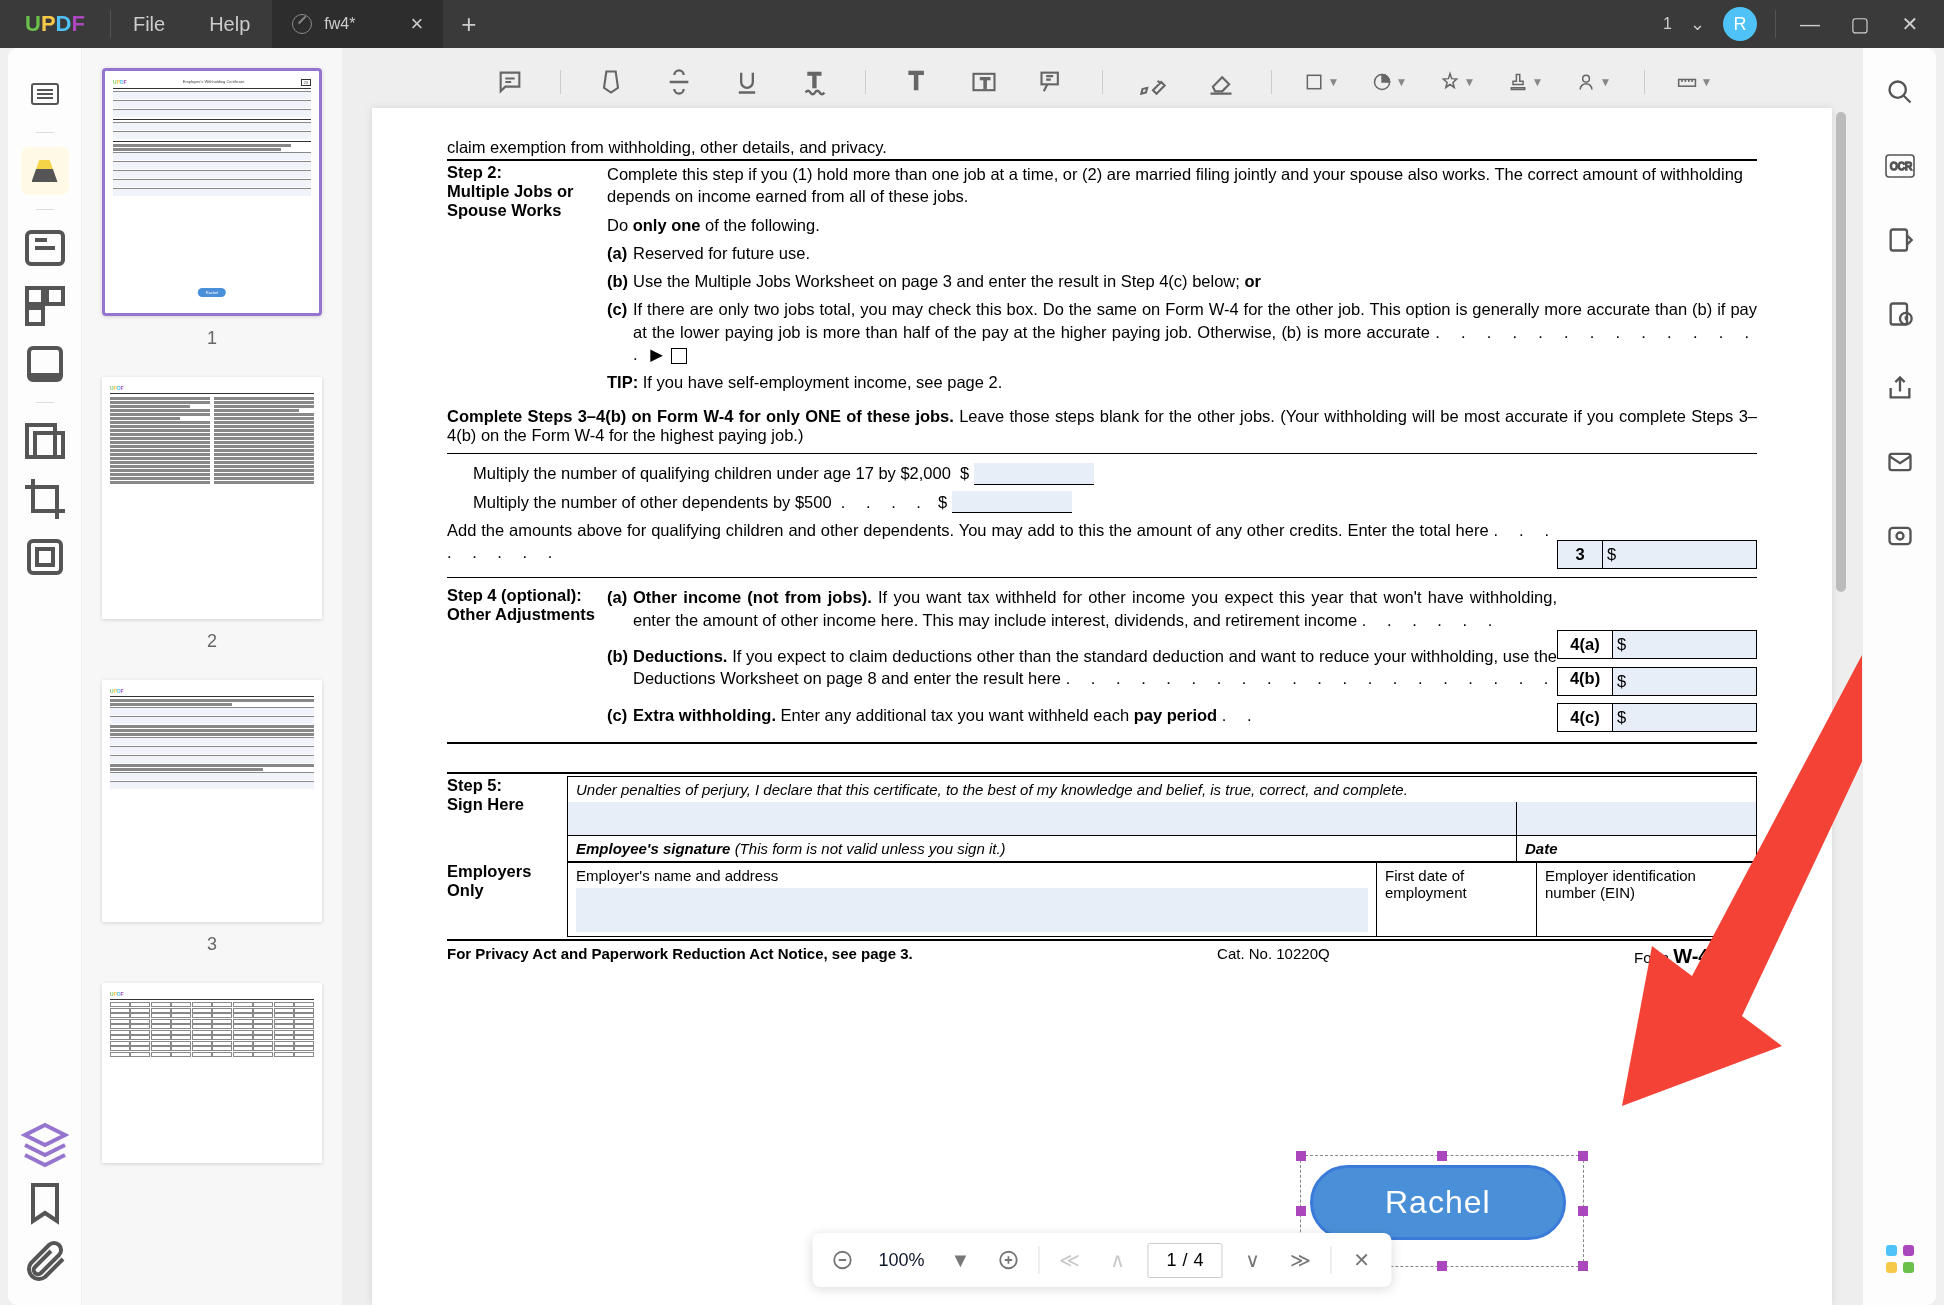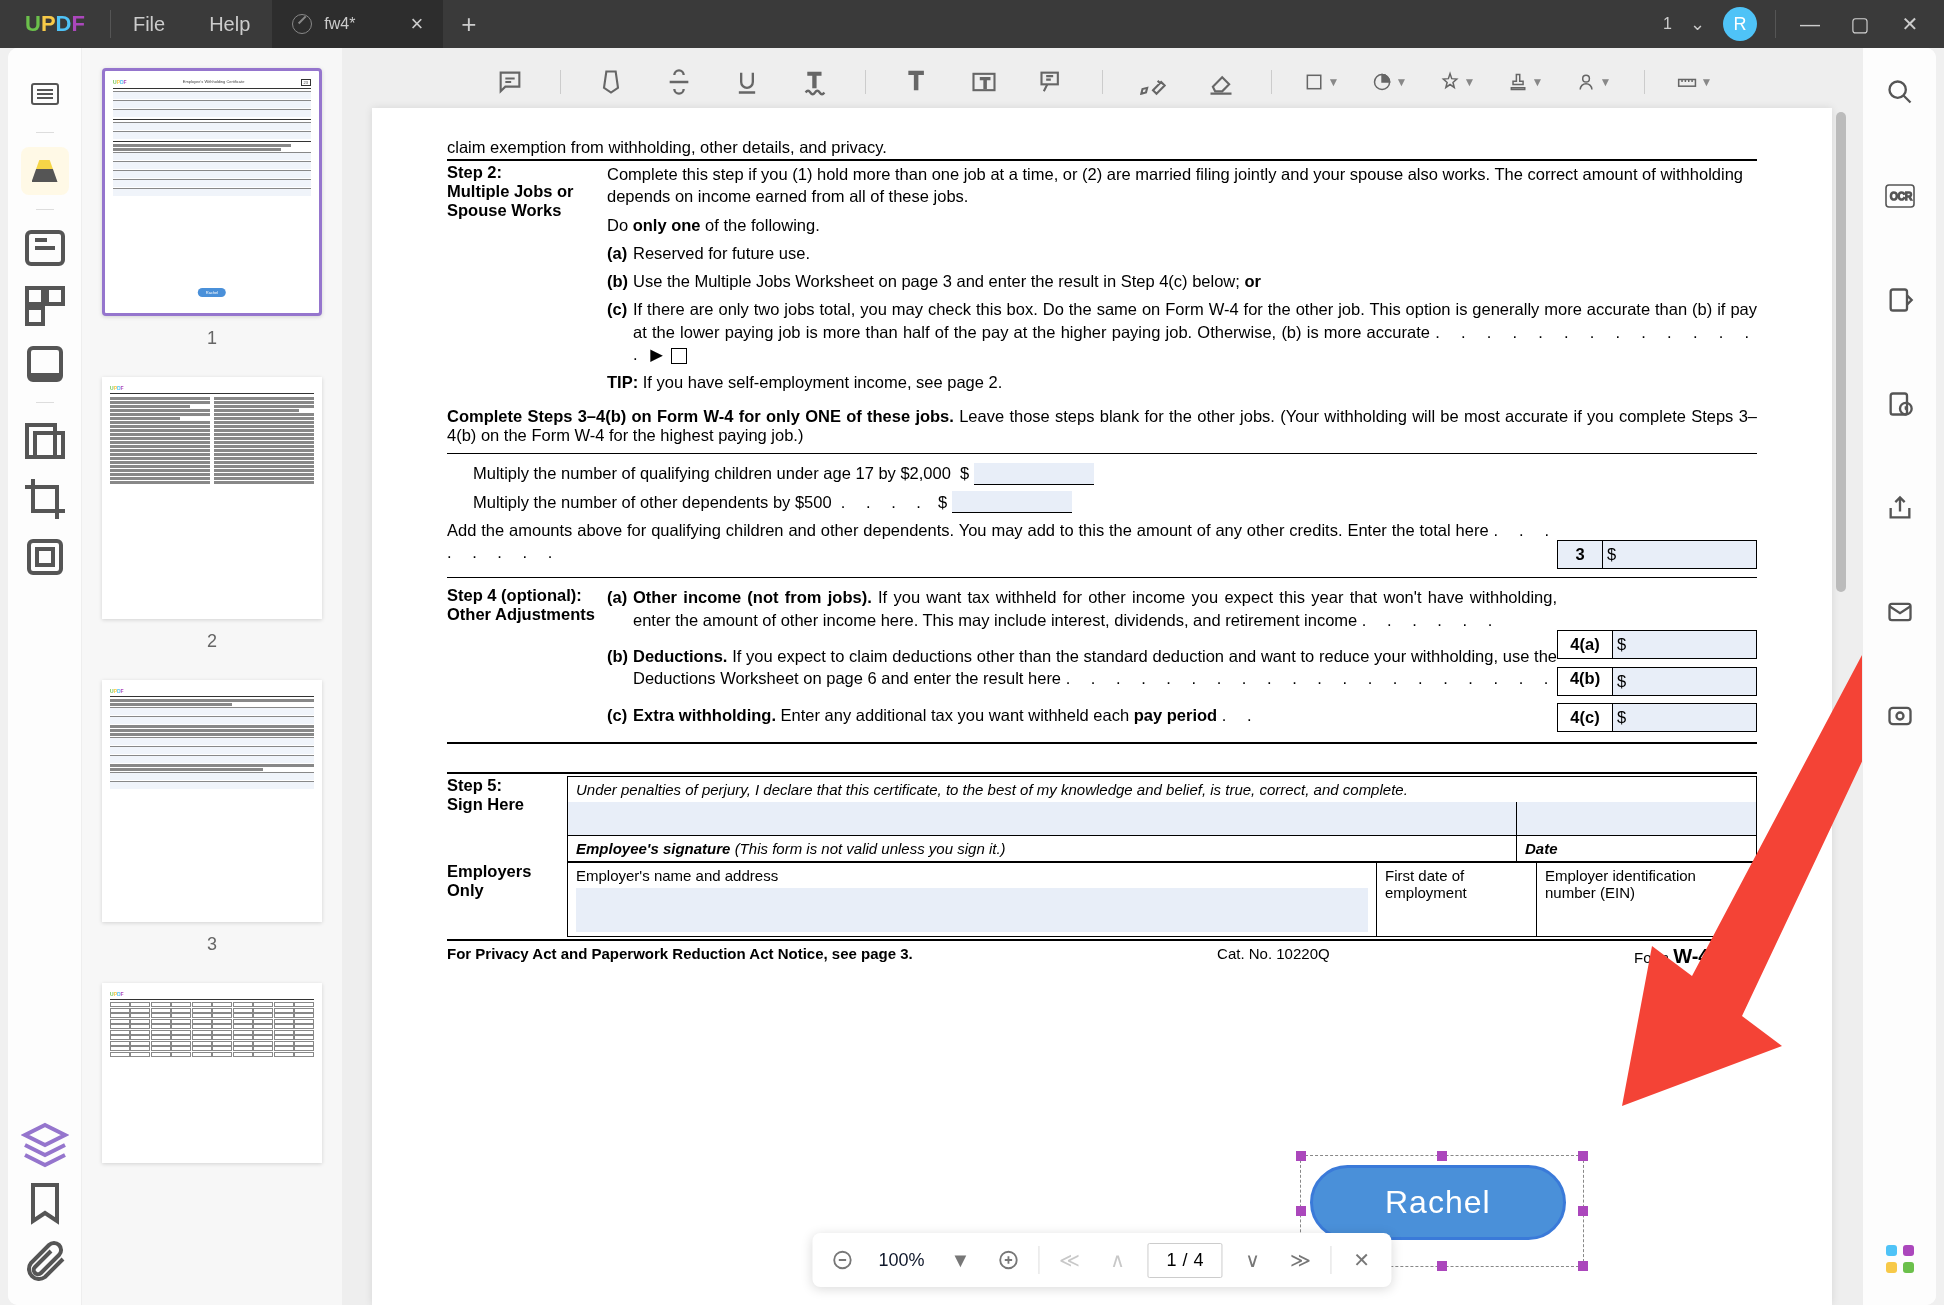--- a/index.html
+++ b/index.html
@@ -50,21 +50,21 @@
 .doc-area { flex: 1; position: relative; background: #eee; overflow: hidden; }
 .doc-viewport { position: absolute; left: 30px; right: 30px; top: 60px; bottom: 0; background: #fff; box-shadow: 0 0 8px rgba(0,0,0,0.1); overflow: auto; padding: 30px 75px; }
 .doc-scrollbar { position:absolute; right:16px; top:64px; width:10px; height:480px; background:#bbb; border-radius:5px; }
 
 .toolbar-top { position: absolute; top: 10px; left: 0; right: 0; height: 48px; display: flex; align-items: center; justify-content: center; gap: 32px; }
 .tb-icon { width: 36px; height: 36px; display: flex; align-items: center; justify-content: center; color: #666; cursor: pointer; position: relative; }
 .tb-icon svg, .tb-icon .shape { width: 28px; height: 28px; }
 .tb-sep { width: 1px; height: 24px; background: #ccc; }
 .tb-chev { font-size: 12px; margin-left: 4px; color: #888; }
 
-.sidebar-right { width: 74px; background: #fdfdfd; border-left: 1px solid #eee; display: flex; flex-direction: column; align-items: center; padding-top: 26px; gap: 68px; }
+.sidebar-right { width: 74px; background: #fdfdfd; border-left: 1px solid #eee; display: flex; flex-direction: column; align-items: center; padding-top: 26px; gap: 38px; }
 .sr-icon { width: 36px; height: 36px; display: flex; align-items: center; justify-content: center; color: #555; cursor: pointer; font-size: 26px;}
 .sr-icon.bottom { margin-top:auto; margin-bottom:28px; }
 .sr-quad { width:28px; height:28px; position:relative; }
 .sr-quad span{position:absolute;width:11px;height:11px;border-radius:3px;}
 .sr-quad span:nth-child(1){top:0;left:0;background:#4fc3f7;}
 .sr-quad span:nth-child(2){top:0;right:0;background:#ab47bc;}
 .sr-quad span:nth-child(3){bottom:0;left:0;background:#f7c948;}
 .sr-quad span:nth-child(4){bottom:0;right:0;background:#6bc04b;}
 
 
@@ -551,21 +551,21 @@
         </div>
         <div class="hr"></div>
 
         <div class="step-row">
           <div class="step-label">
             <div>Step 4 (optional):</div>
             <div>Other Adjustments</div>
           </div>
           <div class="step-body">
             <p class="opt"><b class="lbl">(a)</b><b>Other income (not from jobs).</b><span> If you want tax withheld for other income you expect this year that won't have withholding, enter the amount of other income here. This may include interest, dividends, and retirement income</span> <span class="dots">. . . . . .</span></p>
-            <p class="opt" style="margin-top:14px;"><b class="lbl">(b)</b><b>Deductions.</b><span> If you expect to claim deductions other than the standard deduction and want to reduce your withholding, use the Deductions Worksheet on page 6 and enter the result here</span> <span class="dots">. . . . . . . . . . . . . . . . . . . .</span></p>
+            <p class="opt" style="margin-top:14px;"><b class="lbl">(b)</b><b>Deductions.</b><span> If you expect to claim deductions other than the standard deduction and want to reduce your withholding, use the Deductions Worksheet on page 8 and enter the result here</span> <span class="dots">. . . . . . . . . . . . . . . . . . . .</span></p>
             <p class="opt" style="margin-top:14px;"><b class="lbl">(c)</b><b>Extra withholding.</b><span> Enter any additional tax you want withheld each </span><b>pay period</b> <span class="dots">. .</span></p>
           </div>
           <div style="width:200px;display:flex;flex-direction:column;justify-content:space-between;">
             <div style="display:flex;margin-top:44px;">
                 <div style="flex:0 0 56px;border:1px solid #000;text-align:center;font-weight:bold;padding:4px 0;">4(a)</div>
                 <div style="flex:1;border:1px solid #000;border-left:none;padding:4px;background:#e8eef8;">$</div>
               </div>
             <div style="display:flex;">
                 <div style="flex:0 0 56px;border:1px solid #000;text-align:center;font-weight:bold;padding:1px 0;">4(b)</div>
                 <div style="flex:1;border:1px solid #000;border-left:none;padding:4px;background:#e8eef8;">$</div>

